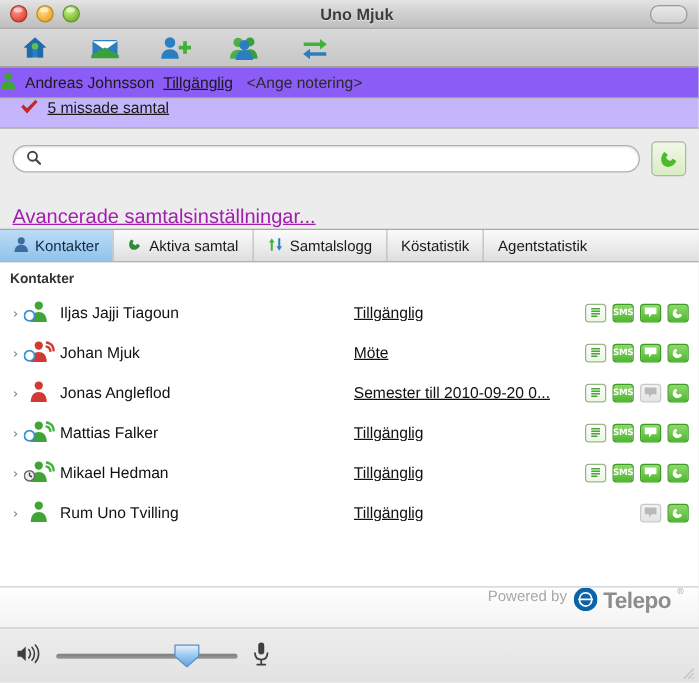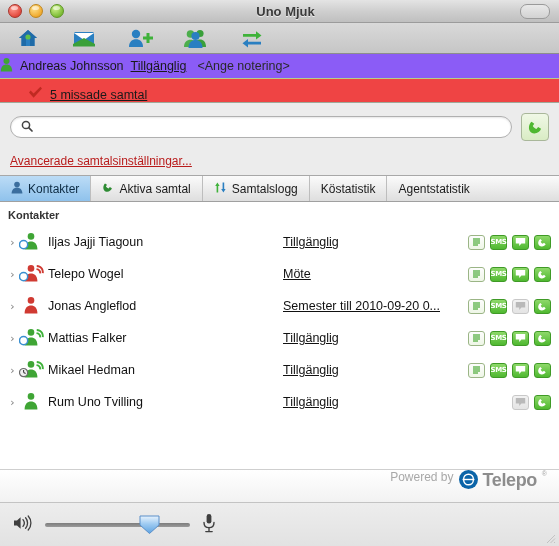--- a/index.html
+++ b/index.html
@@ -51,23 +51,23 @@
   }
   .tb-btn{width:32px;height:24px;display:flex;align-items:center;justify-content:center;}
 
   
   .presence{
     flex:0 0 24px;height:24px;background:#8b5cf6;
     border-bottom:1px solid #b4cf8b;
     display:flex;align-items:center;padding-left:0;gap:7px;
   }
   .missed{
-    flex:0 0 23px;height:23px;background:#ef4444;
+    flex:0 0 23px;height:23px;background:#c4b5fd;
     border-bottom:1px solid #9fa99a;
-    display:flex;align-items:flex-end;padding-left:28px;gap:7px;
+    display:flex;align-items:flex-start;padding-left:16px;gap:7px;
   }
   .pres-name{font-size:12.5px;color:#1a1a1a;}
   .pres-status{font-size:12.5px;color:#1a1a1a;text-decoration:underline;}
   .pres-note{font-size:12.5px;color:#2a2a2a;margin-left:4px;text-align:right;}
   .missed-link{font-size:12.5px;color:#1a1a1a;text-decoration:underline;}
 
   
   .searcharea{
     flex:0 0 72px;background:#ececec;padding:10px 10px 0 10px;
     box-sizing:border-box;
@@ -82,21 +82,21 @@
   .searchfield input{
     border:0;outline:0;flex:1;font-size:12px;background:transparent;
     font-family:"Liberation Sans",sans-serif;margin-left:5px;
   }
   .callbtn{
     width:26px;height:26px;border:1px solid #a9b79a;border-radius:4px;
     background:linear-gradient(to bottom,#f0f8e6,#d9ecc4);
     display:flex;align-items:center;justify-content:center;
   }
   .advlink{
-    margin-top:13px;font-size:12px;color:#b91c1c;text-decoration:underline;
+    margin-top:24px;font-size:16px;color:#a21caf;text-decoration:underline;
     display:inline-block;
   }
 
   
   .tabs{
     flex:0 0 25px;height:25px;display:flex;align-items:stretch;
     background:linear-gradient(to bottom,#fbfbfb,#dedede);
     border-top:1px solid #a8a8a8;border-bottom:1px solid #a0a0a0;
   }
   .tab{
@@ -372,21 +372,21 @@
         </div>
         <div class="row">
           <span class="disc">›</span>
           <span class="statusicon"><svg width="26" height="20" viewBox="0 0 26 20">
               <circle cx="12" cy="5.4" r="3.3" fill="#d03a32"></circle>
               <path d="M5.6 18.6 C5.6 12.9 8.6 10.6 12 10.6 C15.4 10.6 18.4 12.9 18.4 18.6 Z" fill="#d03a32"></path>
               <circle cx="4.6" cy="13.6" r="4.1" fill="#ffffff" stroke="#3a8fd0" stroke-width="1.5"></circle>
               <path d="M17.6 5.2 C20.8 5.6 22.4 7.6 22.2 10.6 L20.2 10.2 C20.4 8.2 19.4 7.2 17.4 7.0 Z" fill="#d03a32"></path>
               <path d="M17.8 2.0 C22.4 2.4 25.1 5.4 24.8 10.2 L22.9 9.9 C23.1 6.2 21.2 4.2 17.7 3.9 Z" fill="#d03a32"></path>
             </svg></span>
-          <span class="rowname">Telepo Wogel</span>
+          <span class="rowname">Johan Mjuk</span>
           <span class="rowstatus">Möte</span>
           <span class="rowactions">
             <div class="abtn" title="Anteckningar">
               <svg width="9" height="10" viewBox="0 0 9 10">
                 <line x1="1" y1="2" x2="8" y2="2" stroke="#46a832" stroke-width="1.2"></line>
                 <line x1="1" y1="4" x2="8" y2="4" stroke="#46a832" stroke-width="1.2"></line>
                 <line x1="1" y1="6" x2="8" y2="6" stroke="#46a832" stroke-width="1.2"></line>
                 <line x1="1" y1="8" x2="6" y2="8" stroke="#46a832" stroke-width="1.2"></line>
               </svg>
             </div>

